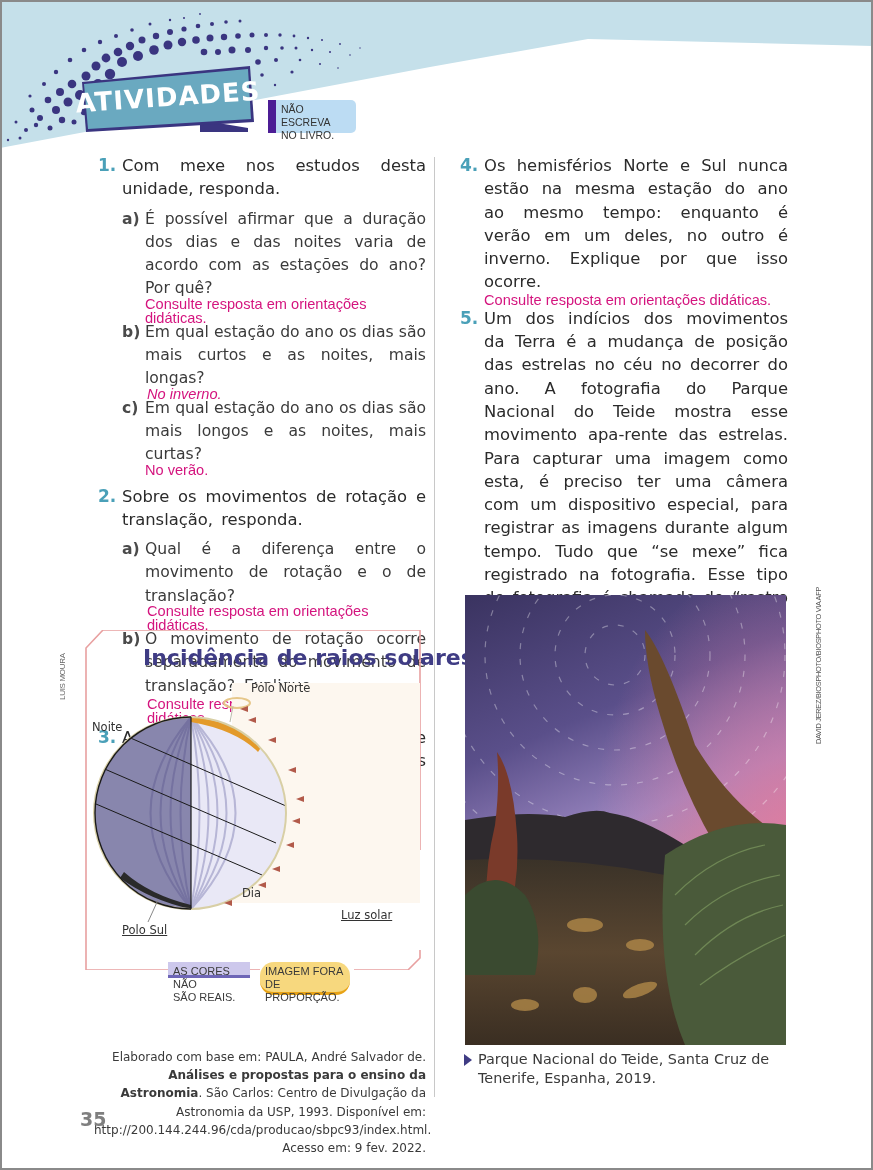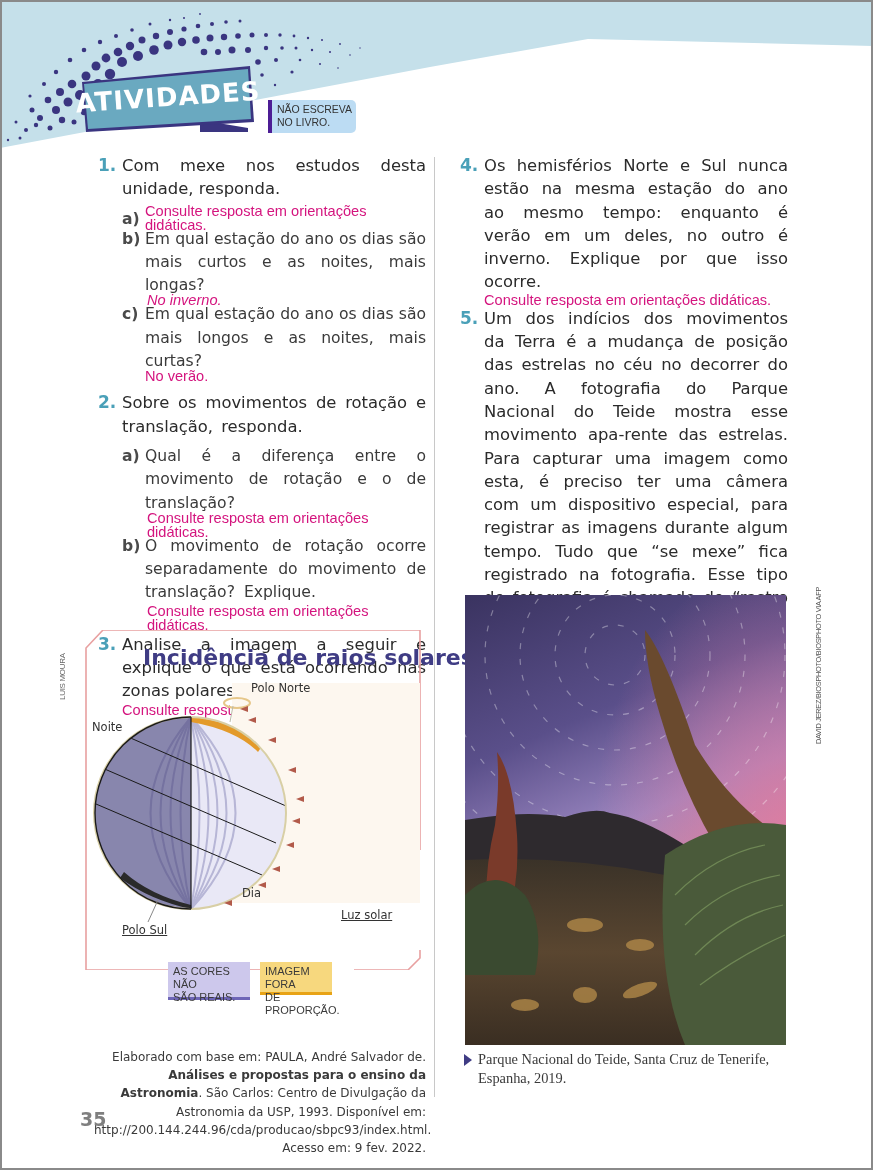--- a/index.html
+++ b/index.html
@@ -4,51 +4,51 @@
 <style>
   * { box-sizing: border-box; margin: 0; padding: 0; }
   html, body { width: 873px; height: 1170px; background: #ffffff; overflow: hidden; }
   body { position: relative; font-family: "DejaVu Sans", sans-serif; color: #2b2b2b; }
   .page-border { position: absolute; left: 0; top: 0; width: 873px; height: 1170px; border: 2px solid #8a8a8a; pointer-events: none; z-index: 50; }
 
   
   .header-band { position: absolute; left: 0; top: 0; width: 873px; height: 160px; }
   .atividades-banner { position: absolute; left: 84px; top: 68px; width: 168px; height: 58px; }
   .atividades-text { position: absolute; left: 0; top: 0; width: 168px; height: 58px; display: flex; align-items: center; justify-content: center; font-family: "DejaVu Sans", sans-serif; font-weight: bold; font-size: 26px; letter-spacing: 1px; color: #ffffff; transform: rotate(-4deg); transform-origin: center; }
-  .nao-escreva { position: absolute; left: 268px; top: 100px; width: 88px; height: 33px; background: #bcdcf3; border-left: 4px solid #4c1d95; border-radius: 0 5px 5px 0; padding: 3px 0 0 5px; font-family: "Liberation Sans", sans-serif; font-size: 10.5px; line-height: 13px; color: #333; }
+  .nao-escreva { position: absolute; left: 268px; top: 100px; width: 88px; height: 33px; background: #bcdcf3; border-left: 8px solid #4c1d95; border-radius: 0 5px 5px 0; padding: 3px 0 0 5px; font-family: "Liberation Sans", sans-serif; font-size: 10.5px; line-height: 13px; color: #333; }
 
   
   .col-divider { position: absolute; left: 434px; top: 157px; width: 1px; height: 940px; background: #c8c8c8; }
   .col { position: absolute; top: 150px; }
   .col-left { left: 94px; width: 332px; }
   .col-right { left: 456px; width: 332px; }
 
   .q { position: relative; padding-left: 28px; font-size: 16.4px; line-height: 23.3px; color: #2b2b2b; text-align: justify; }
   .q-num { position: absolute; left: 4px; top: 0; font-weight: bold; color: #4aa0b8; font-size: 17px; }
   .sub { position: relative; padding-left: 51px; font-size: 15.6px; line-height: 23.3px; color: #3a3a3a; text-align: justify; margin-top: 7px; }
   .sub-letter { position: absolute; left: 28px; top: 0; font-weight: bold; color: #4a4a4a; }
   .ans { font-family: "Liberation Sans", sans-serif; font-size: 14.6px; line-height: 14px; color: #d4147e; }
   .ans-tight { margin-top: -4px; margin-bottom: -6px; position: relative; z-index: 2; }
 
   
   .figure { position: absolute; left: 84px; top: 630px; width: 340px; height: 340px; }
   .fig-credit-left { position: absolute; left: 58px; top: 640px; width: 14px; height: 60px; font-family: "Liberation Sans", sans-serif; font-size: 8px; color: #666; writing-mode: vertical-rl; transform: rotate(180deg); letter-spacing: -0.3px; }
   .fig-title { position: absolute; left: 143px; top: 645px; font-weight: bold; font-size: 22px; color: #3f3c84; }
   .fig-label { position: absolute; font-size: 11.5px; color: #333; }
   .tag { position: absolute; font-family: "Liberation Sans", sans-serif; font-size: 11px; line-height: 13px; padding: 3px 4px 0 5px; color: #3a3a3a; }
-  .tag-purple { left: 168px; top: 962px; width: 82px; height: 38px; background: #cdc8ec; border-bottom: 3px solid #6e66b7; }
-  .tag-yellow { left: 260px; top: 962px; width: 72px; height: 33px; background: #f7d87e; border-bottom: 3px solid #e8a316; }
+  .tag-purple { left: 168px; top: 962px; width: 82px; height: 16px; background: #cdc8ec; border-bottom: 3px solid #6e66b7; }
+  .tag-yellow { left: 260px; top: 962px; width: 90px; height: 33px; background: #f7d87e; border-bottom: 3px solid #e8a316; border-radius: 14px; }
 
   .source { position: absolute; left: 94px; top: 1010px; width: 332px; font-size: 12px; line-height: 18.2px; text-align: right; color: #3a3a3a; margin-top: 38px; }
   .source b { font-weight: bold; }
 
   
   .photo { position: absolute; left: 465px; top: 595px; width: 321px; height: 450px; overflow: hidden; }
   .photo-credit { position: absolute; left: 814px; top: 594px; width: 14px; height: 150px; font-family: "Liberation Sans", sans-serif; font-size: 7.4px; color: #555; writing-mode: vertical-rl; transform: rotate(180deg); letter-spacing: -0.3px; white-space: nowrap; }
-  .caption { position: absolute; left: 464px; top: 1050px; width: 340px; font-size: 14.4px; line-height: 19px; color: #3a3a3a; padding-left: 14px; font-family: Liberation Serif, serif; }
+  .caption { position: absolute; left: 464px; top: 1050px; width: 340px; font-size: 14.4px; line-height: 19px; color: #3a3a3a; padding-left: 14px; }
   .caption-arrow { position: absolute; left: 0; top: 4px; width: 0; height: 0; border-top: 6px solid transparent; border-bottom: 6px solid transparent; border-left: 8px solid #3f3c84; }
 
   .page-num { position: absolute; left: 80px; top: 1108px; font-weight: bold; font-size: 19px; color: #7f7f7f; }
 </style>
 </head>
 <body>
 
 <div class="page-border"></div>
 
 <svg class="header-band" width="873" height="160" viewBox="0 0 873 160">
@@ -155,20 +155,21 @@
 <div class="col-divider"></div>
 
 <div class="col col-left">
 
   <div class="q" style="margin-top:4px;">
     <span class="q-num">1.</span>
     <span>Com mexe nos estudos desta unidade, responda.</span>
   </div>
   <div class="sub">
     <span class="sub-letter">a)</span>
+    <span>É possível afirmar que a duração dos dias e das noites varia de acordo com as estações do ano? Por quê?</span>
   </div>
   <div class="ans ans-tight" style="padding-left:51px;">Consulte resposta em orientações didáticas.</div>
   <div class="sub" style="margin-top:2px;">
     <span class="sub-letter">b)</span>
     <span>Em qual estação do ano os dias são mais curtos e as noites, mais longas?</span>
   </div>
   <div class="ans ans-tight" style="padding-left:53px;font-style:italic;">No inverno.</div>
   <div class="sub" style="margin-top:2px;">
     <span class="sub-letter">c)</span>
     <span>Em qual estação do ano os dias são mais longos e as noites, mais curtas?</span>

